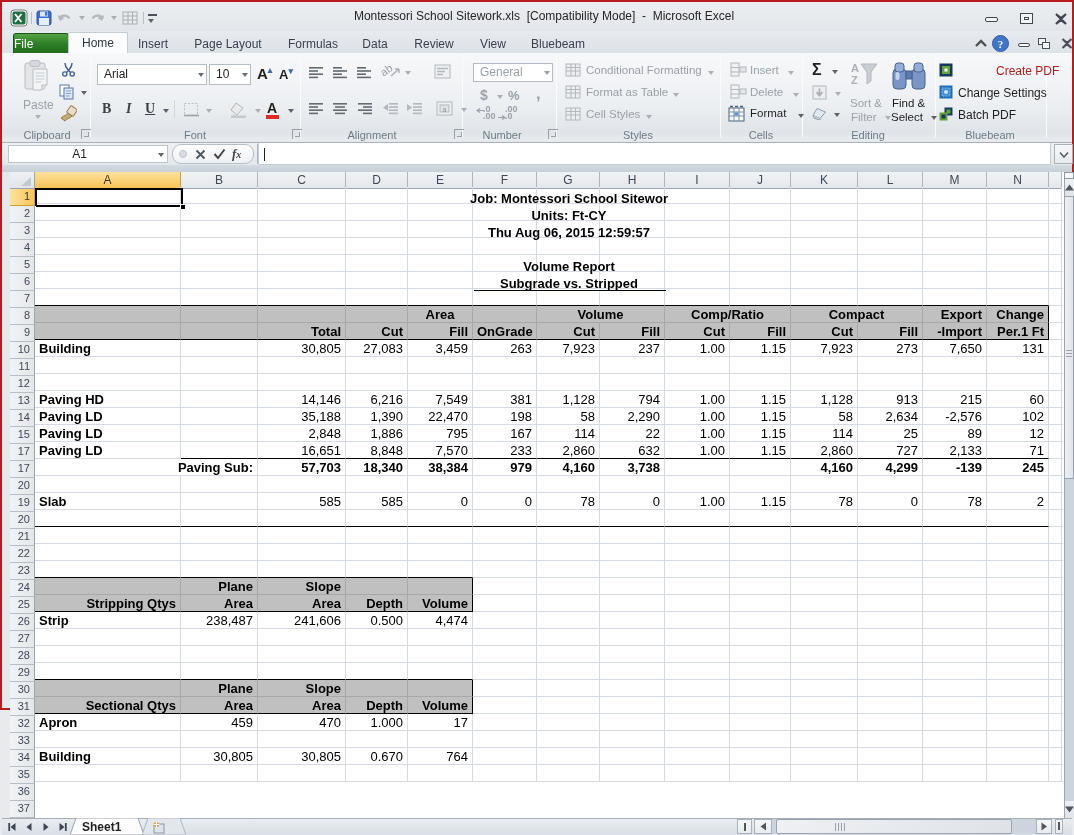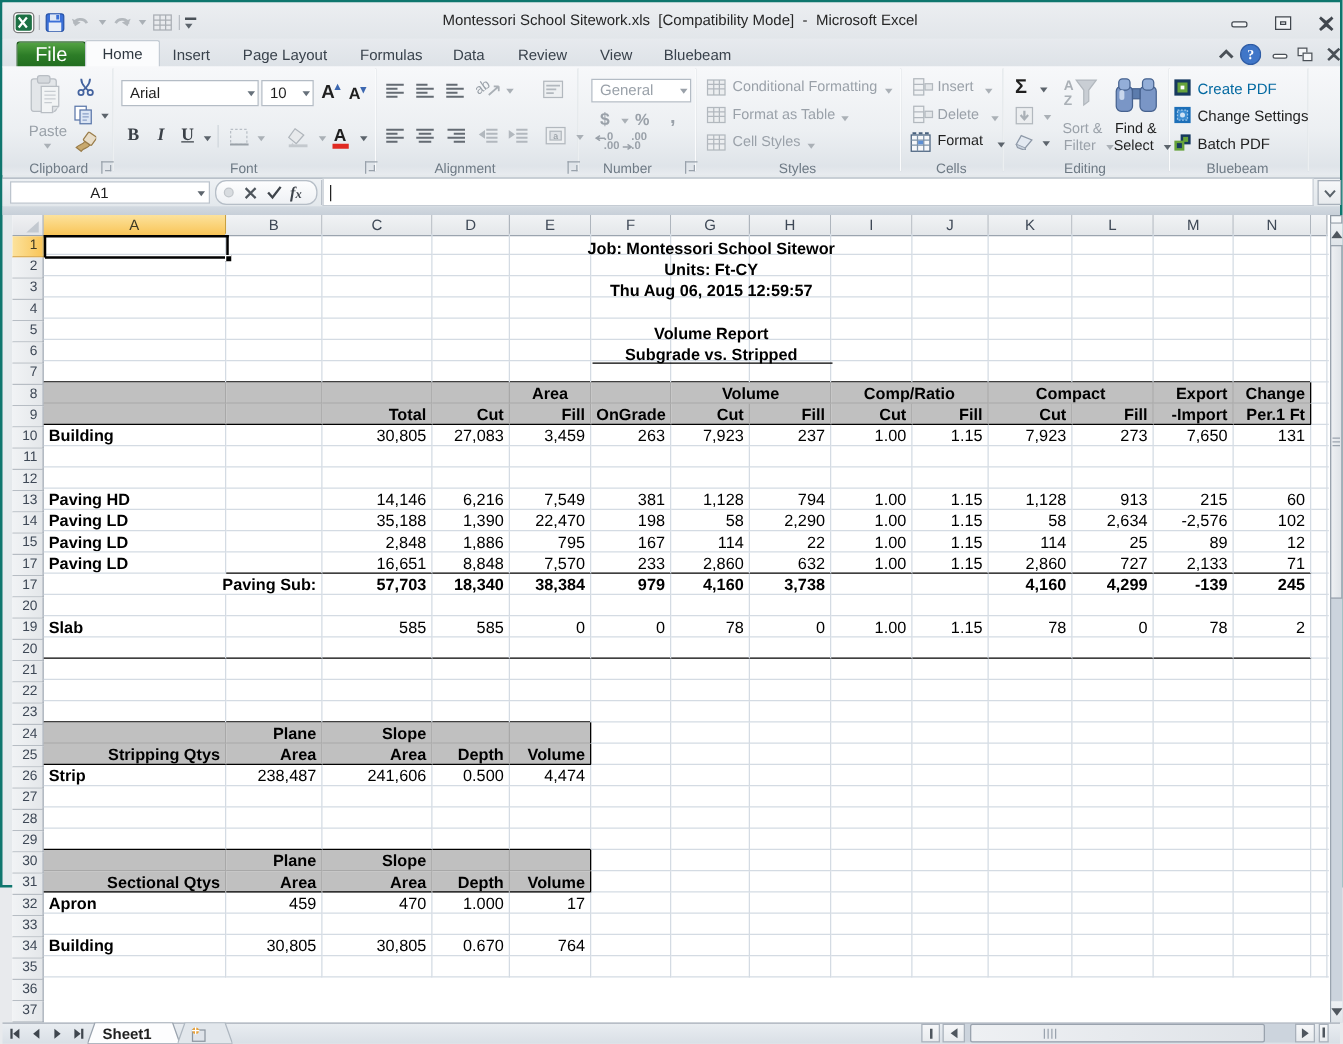--- a/index.html
+++ b/index.html
@@ -1,24 +1,24 @@
 <!DOCTYPE html>
 <html><head><meta charset="utf-8"><style>
 *{margin:0;padding:0;box-sizing:border-box}
 html,body{width:1074px;height:835px;overflow:hidden}
 body{font-family:"Liberation Sans",sans-serif;background:#e8eaed}
-#win{position:absolute;left:0;top:0;width:1074px;height:710px;background:#e5e9ec;border:2px solid #0f766e}
+#win{position:absolute;left:0;top:0;width:1074px;height:710px;background:#e5e9ec;border:2px solid #b91c1c}
 .abs{position:absolute}
 
 #title{position:absolute;left:0;top:0;width:1070px;height:29px;background:linear-gradient(#eceef1,#e2e6ea)}
 #titletext{position:absolute;top:7px;left:7px;width:1070px;text-align:center;font-size:12px;color:#262626}
 
 #tabrow{position:absolute;left:0;top:29px;width:1070px;height:23px;background:linear-gradient(#e7eaee,#dde2e7)}
 .tab{position:absolute;top:32px;height:20px;font-size:12px;color:#39424c;text-align:center;line-height:20px}
-#filetab{position:absolute;left:11px;top:31px;width:56px;height:22px;background:linear-gradient(#54a344,#2d7d27 48%,#1f6a1f);border-radius:3px 3px 0 0;color:#fff;font-size:16px;text-align:center;line-height:21px;border:1px solid #1a5616;border-bottom:none}
+#filetab{position:absolute;left:11px;top:31px;width:56px;height:22px;background:linear-gradient(#54a344,#2d7d27 48%,#1f6a1f);border-radius:3px 3px 0 0;color:#fff;font-size:12px;line-height:21px;border:1px solid #1a5616;border-bottom:none}
 #hometab{position:absolute;left:66px;top:30px;width:60px;height:22px;background:#fbfcfd;border:1px solid #c4ccd4;border-bottom:none;border-radius:2px 2px 0 0;color:#2e3740;font-size:12px;text-align:center;line-height:20px}
 
 #ribbon{position:absolute;left:0;top:51px;width:1070px;height:87px;background:linear-gradient(#f7f8fa,#eceff2 60%,#dfe4e9 92%,#e8ebef)}
 #ribbon .sep{position:absolute;top:2px;height:82px;width:1px;background:#b6bfc8;border-right:1px solid #fafbfc}
 .glabel{position:absolute;top:74px;font-size:11px;color:#6e7a85;text-align:center}
 .launch{position:absolute;top:75px;width:10px;height:10px;border-left:1px solid #98a1ab;border-top:1px solid #98a1ab}
 .launch:after{content:"";position:absolute;left:2px;top:2px;width:4px;height:4px;border-right:1.5px solid #98a1ab;border-bottom:1.5px solid #98a1ab}
 .rtxt{position:absolute;font-size:11.5px;color:#3b4148;white-space:nowrap}
 .gray{color:#9aa1a9}
 .dd{display:inline-block;width:0;height:0;border-left:3px solid transparent;border-right:3px solid transparent;border-top:4px solid #5c646c;vertical-align:middle;margin-left:3px}
@@ -335,21 +335,21 @@
 <rect x="5.5" y="13" width="4" height="8" rx="2" fill="#c8d6ec"></rect>
 </svg>
 <div class="rtxt" style="left:890px;top:95px;color:#1f1f1f">Find &amp;</div>
 <div class="rtxt" style="left:889px;top:109px;color:#1f1f1f">Select</div>
     <div class="dd abs" style="left:926px;top:114px"></div>
 <svg class="abs" style="left:937px;top:61px" width="14" height="14">
 <rect x="0.5" y="0.5" width="13" height="13" fill="#16395e"></rect>
 <rect x="3" y="3" width="8" height="8" fill="#67a33b"></rect>
 <rect x="5.5" y="5.5" width="3" height="3" fill="#fff"></rect>
 </svg>
-<div class="rtxt" style="left:956px;top:62px;font-size:12px;color:#0369a1">Create PDF</div>
+<div class="rtxt" style="left:994px;top:62px;font-size:12px;color:#b91c1c">Create PDF</div>
 <svg class="abs" style="left:937px;top:83px" width="14" height="14">
 <rect x="0.5" y="0.5" width="13" height="13" fill="#1c6fb8"></rect>
 <rect x="3" y="3" width="8" height="8" fill="#3d8ed2" stroke="#9cc4e8" stroke-dasharray="1.5 1.2"></rect>
 <circle cx="7" cy="7" r="2" fill="#cfe3f5"></circle>
 </svg>
 <div class="rtxt" style="left:956px;top:84px;font-size:12px;color:#1f1f1f">Change Settings</div>
 <svg class="abs" style="left:937px;top:105px" width="15" height="14">
 <rect x="5.5" y="0.5" width="8" height="8" fill="#16395e"></rect>
 <rect x="7.5" y="2.5" width="4" height="4" fill="#67a33b"></rect>
 <rect x="0.5" y="5.5" width="8" height="8" fill="#67a33b"></rect>

